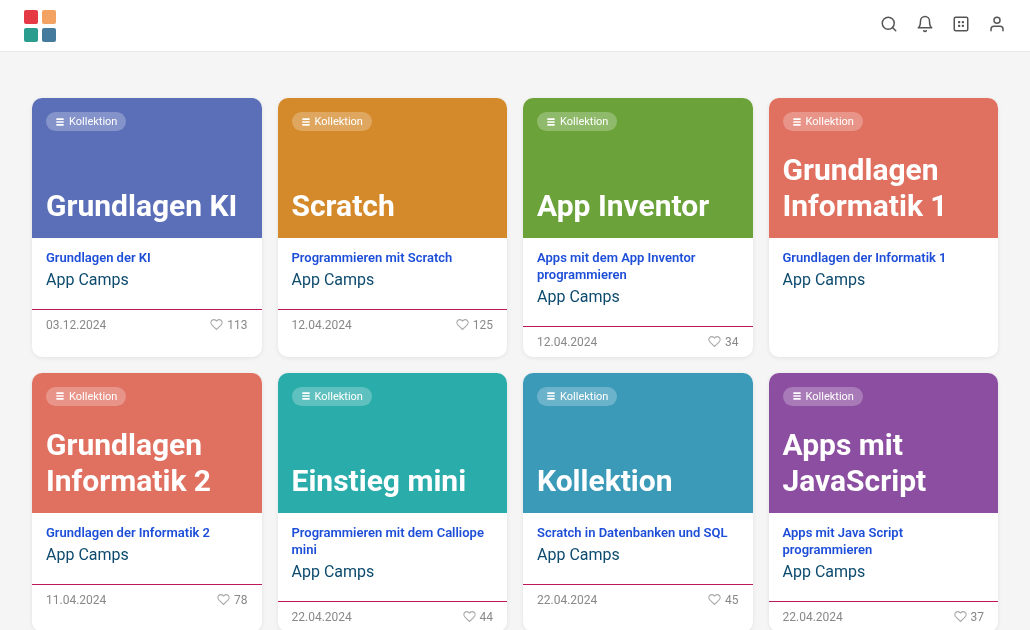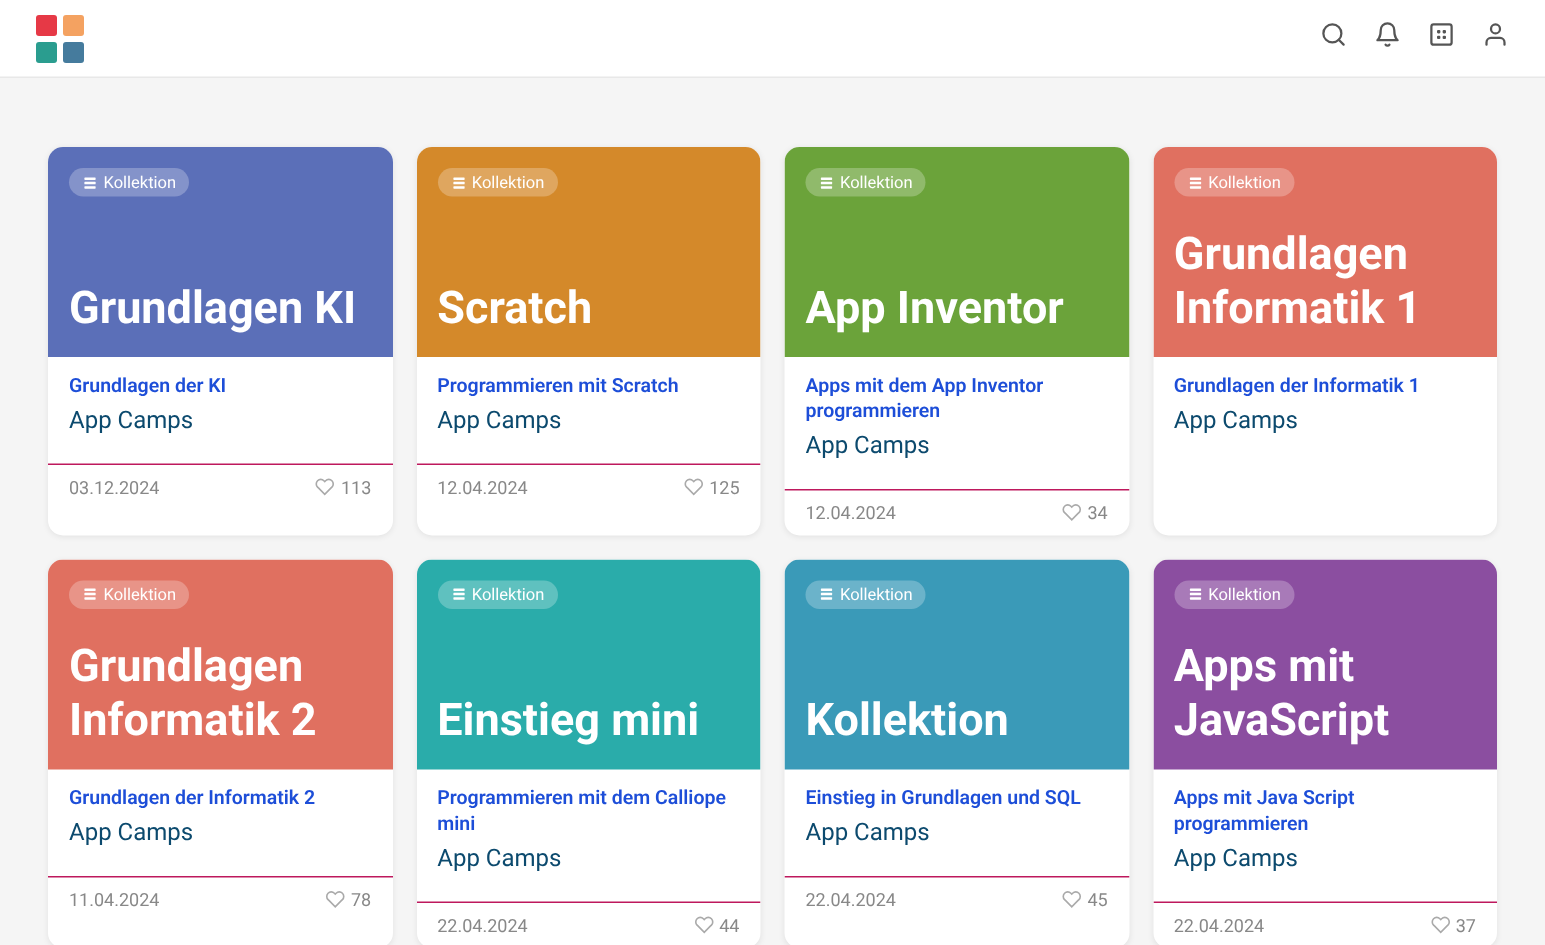--- a/index.html
+++ b/index.html
@@ -336,21 +336,21 @@
           <svg width="10" height="10" viewBox="0 0 24 24" fill="white">
               <rect x="3" y="3" width="18" height="4" rx="1"></rect>
               <rect x="3" y="10" width="18" height="4" rx="1"></rect>
               <rect x="3" y="17" width="18" height="4" rx="1"></rect>
             </svg>
           Kollektion
         </div>
         <div class="card-title">Kollektion</div>
       </div>
       <div class="card-body">
-        <div class="card-name">Einstieg in Grundlagen und SQL</div>
+        <div class="card-name">Scratch in Datenbanken und SQL</div>
         <div class="card-org">App Camps</div>
       </div>
       <div class="card-footer">
         <span>22.04.2024</span>
         <span class="card-likes">
           <svg width="13" height="13" viewBox="0 0 24 24" fill="none" stroke="#aaa" stroke-width="2">
               <path d="M20.84 4.61a5.5 5.5 0 0 0-7.78 0L12 5.67l-1.06-1.06a5.5 5.5 0 0 0-7.78 7.78l1.06 1.06L12 21.23l7.78-7.78 1.06-1.06a5.5 5.5 0 0 0 0-7.78z"></path>
             </svg>
           45
         </span>

